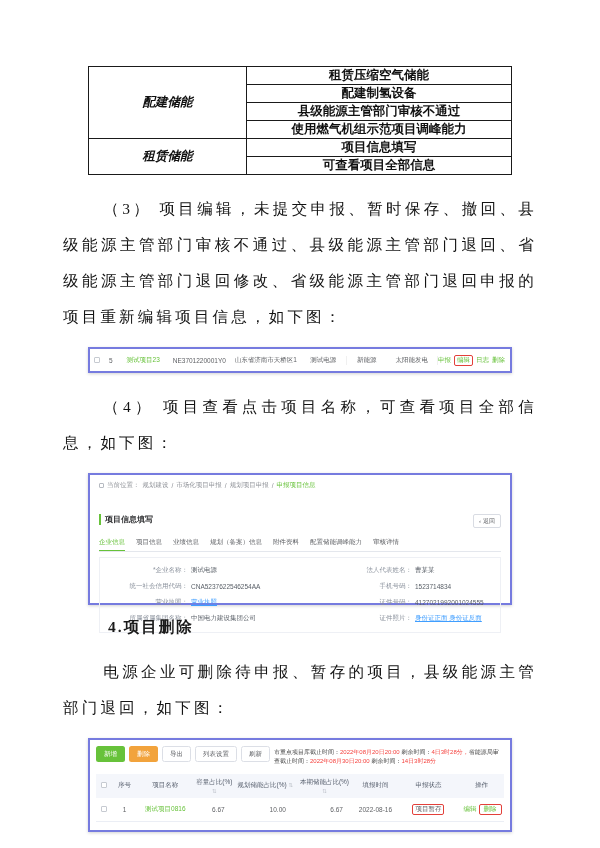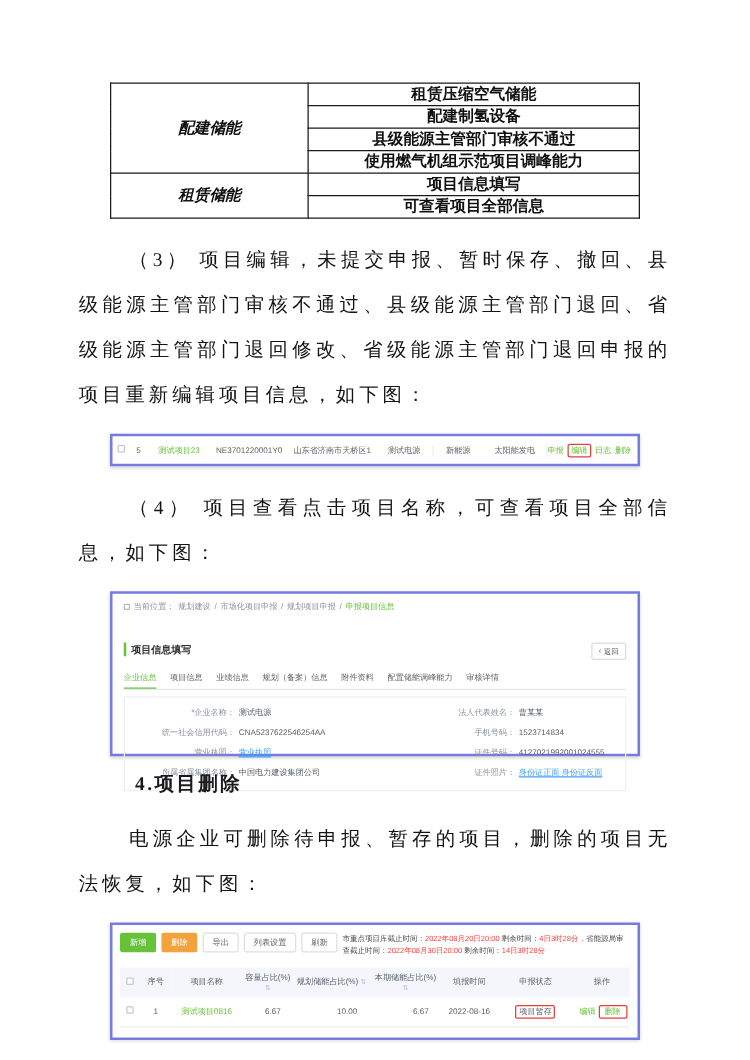--- a/index.html
+++ b/index.html
@@ -174,21 +174,21 @@
       <div class="field-row">
         <span class="f-label">所属省属集团名称：</span>
         <span class="f-value">中国电力建设集团公司</span>
         <span class="f-label2">证件照片：</span>
         <span class="f-value2 blue-link">身份证正面 身份证反面</span>
       </div>
     </div>
   </div>
 
   <h3 class="sec-heading">4.项目删除</h3>
-  <p class="body-text indent">电源企业可删除待申报、暂存的项目，删除的项目无法恢复，如下图：</p>
+  <p class="body-text indent">电源企业可删除待申报、暂存的项目，县级能源主管部门退回，如下图：</p>
 
   <div class="shot shot-table">
     <div class="toolbar">
       <span class="btn btn-green">新增</span>
       <span class="btn btn-orange">删除</span>
       <span class="btn btn-plain">导出</span>
       <span class="btn btn-plain">列表设置</span>
       <span class="btn btn-plain">刷新</span>
       <span class="notice">
         <span>市重点项目库截止时间：</span><span class="red">2022年08月20日20:00 </span><span>剩余时间：</span><span class="red">4日3时28分，</span><span>省能源局审查截止时间：</span><span class="red">2022年08月30日20:00 </span><span>剩余时间：</span><span class="red">14日3时28分</span>

